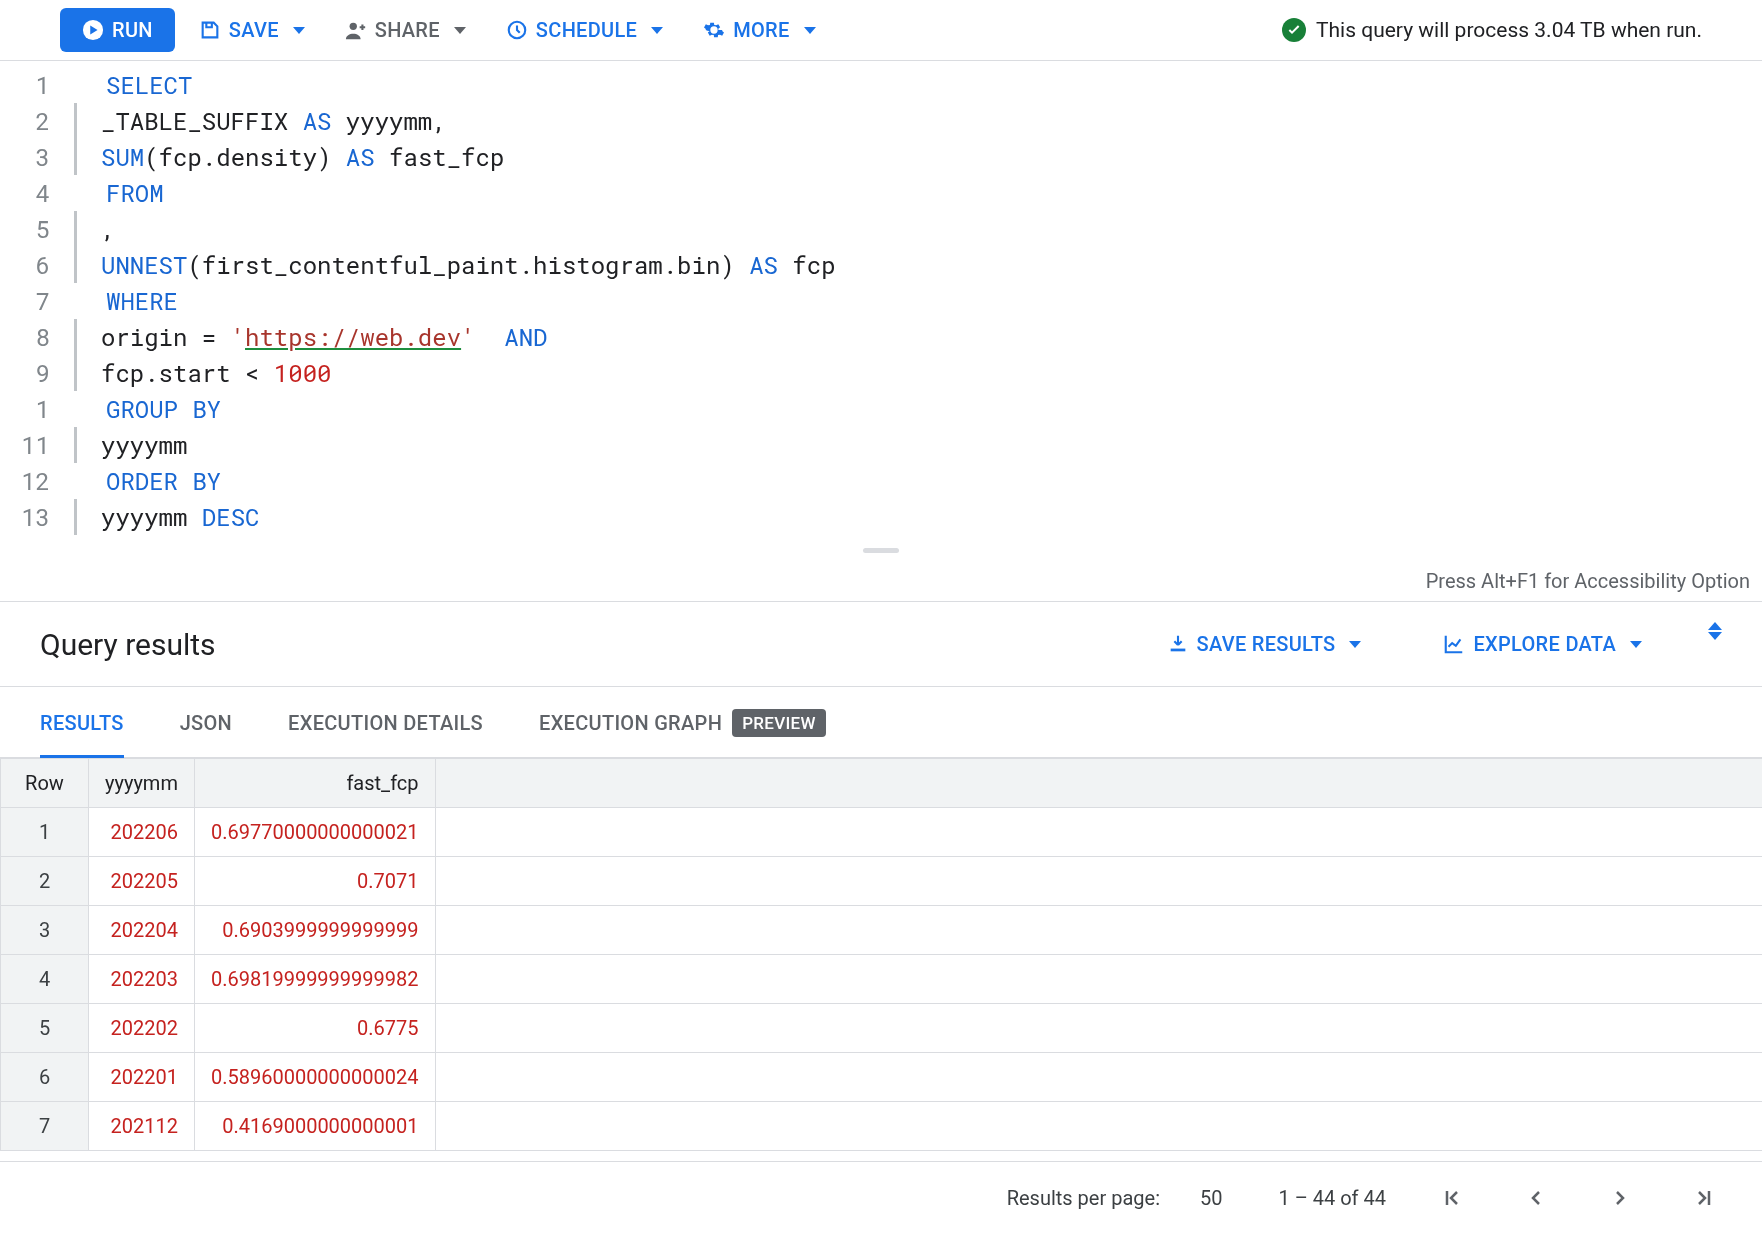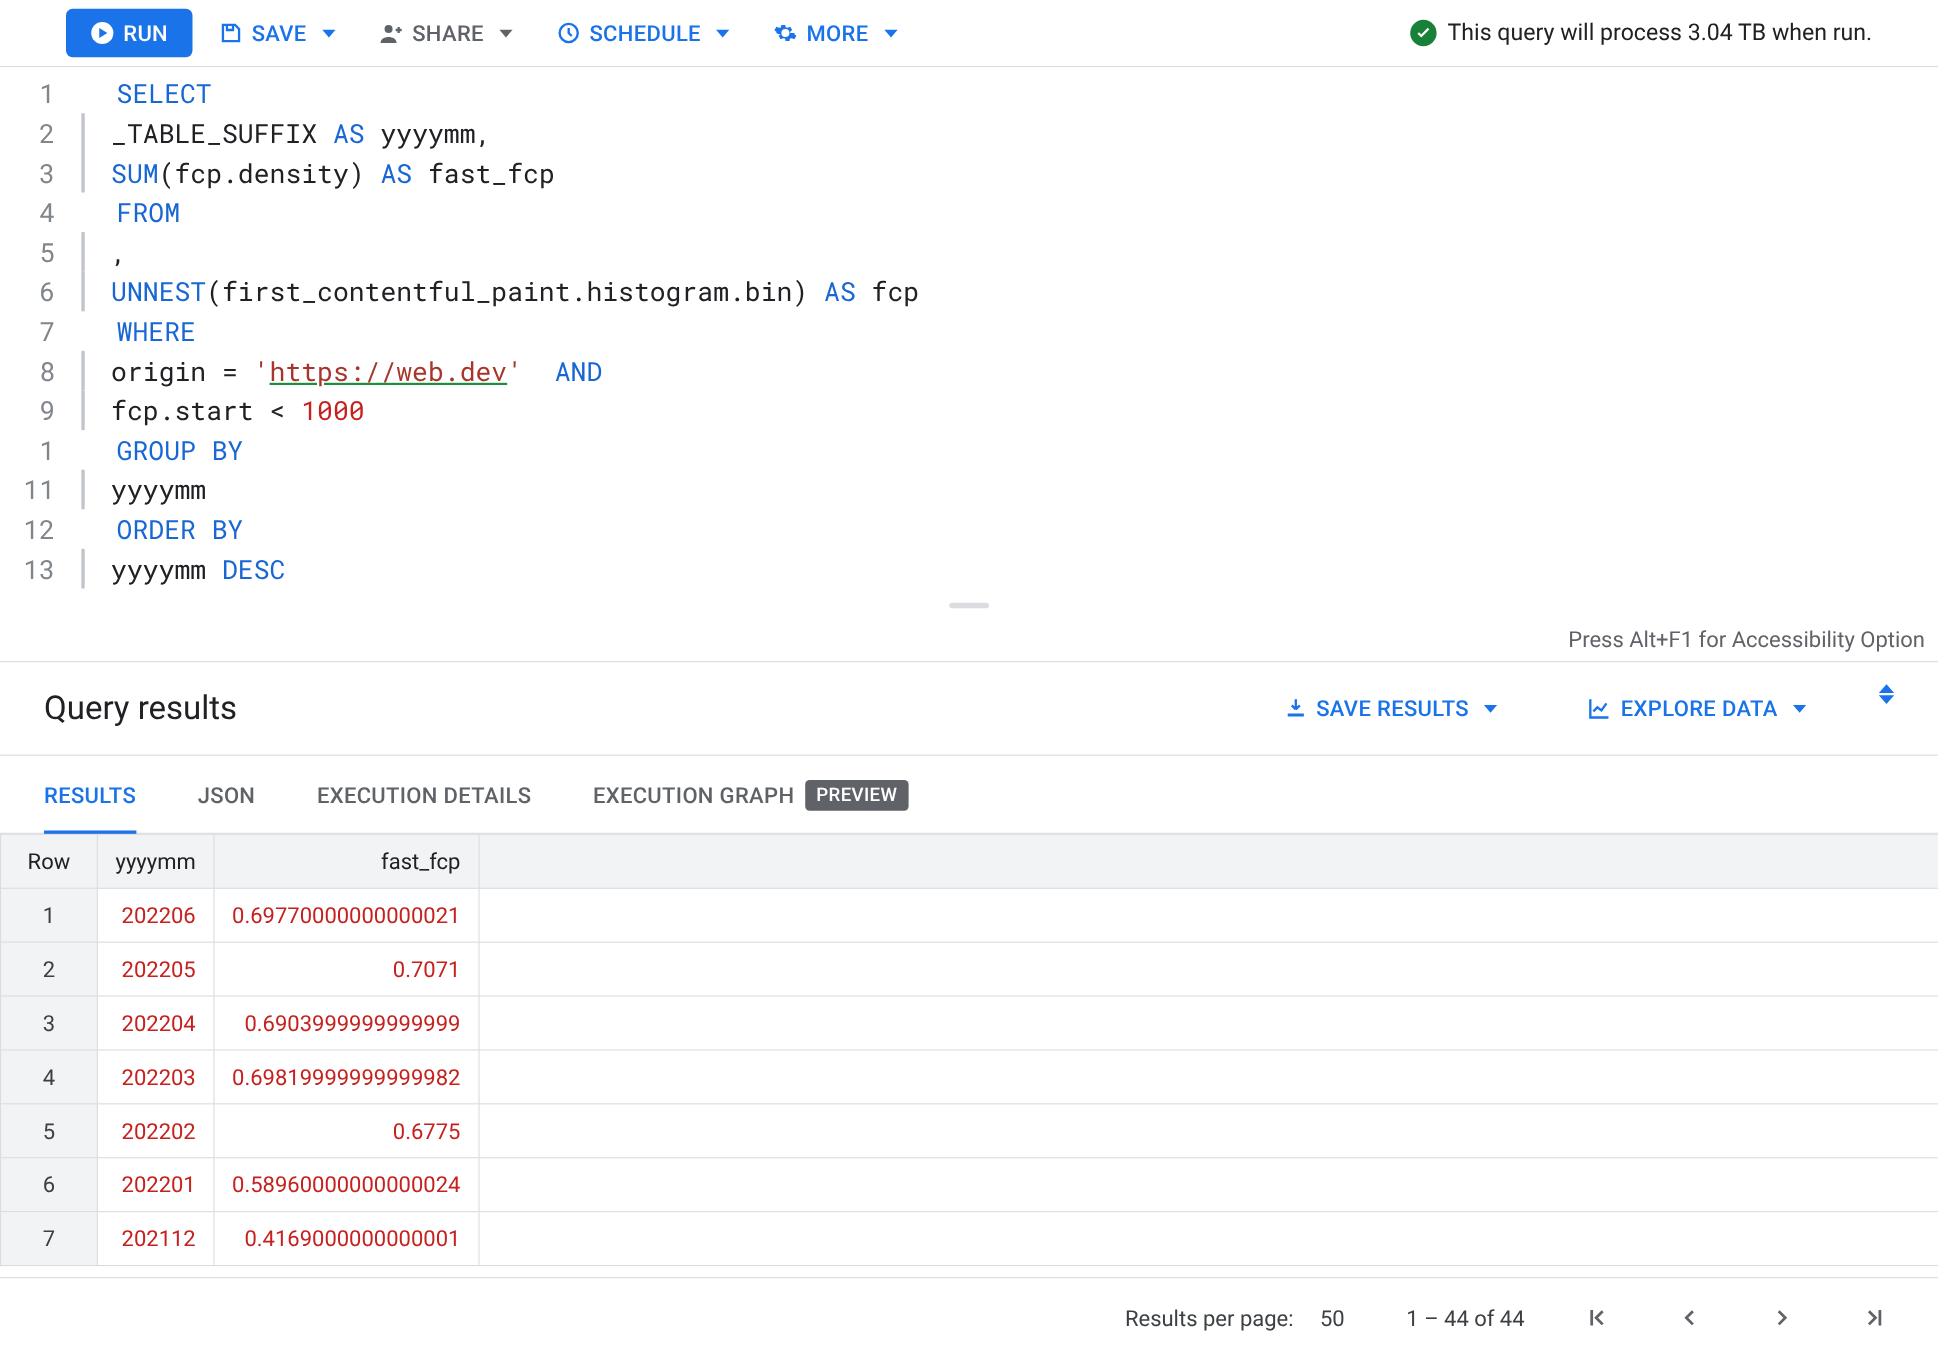--- a/index.html
+++ b/index.html
@@ -63,21 +63,21 @@
   .tablewrap { flex:1; overflow:hidden; }
   table.data { border-collapse:collapse; width:max-content; min-width:100%; font-size:20px; }
   table.data th, table.data td { border:1px solid var(--border); padding:12px 16px; text-align:left; }
   table.data thead th { background:#f1f3f4; font-weight:400; color:var(--text); }
   table.data th.num, table.data td.num { text-align:right; }
   table.data th.row, table.data td.row { background:#f1f3f4; text-align:center; width:88px; }
   table.data th.fill, table.data td.fill { width:2000px; border-right:none; }
 
   
   .pager { border-top:1px solid var(--border); display:flex; align-items:center; justify-content:flex-end; gap:48px; padding:18px 40px; color:#3c4043; font-size:20px; }
-  .pager .rpp { display:flex; align-items:center; gap:24px; }
+  .pager .rpp { display:flex; align-items:center; gap:40px; }
   .pager .sel { display:flex; align-items:center; gap:8px; cursor:pointer; }
   .pager .navbtn { width:36px; height:36px; display:flex; align-items:center; justify-content:center; color:var(--grey); cursor:pointer; }
   .pager .navbtn svg { width:24px; height:24px; }
 
 </style>
 </head>
 <body>
 
 <div class="toolbar">
   <div class="btn primary">

